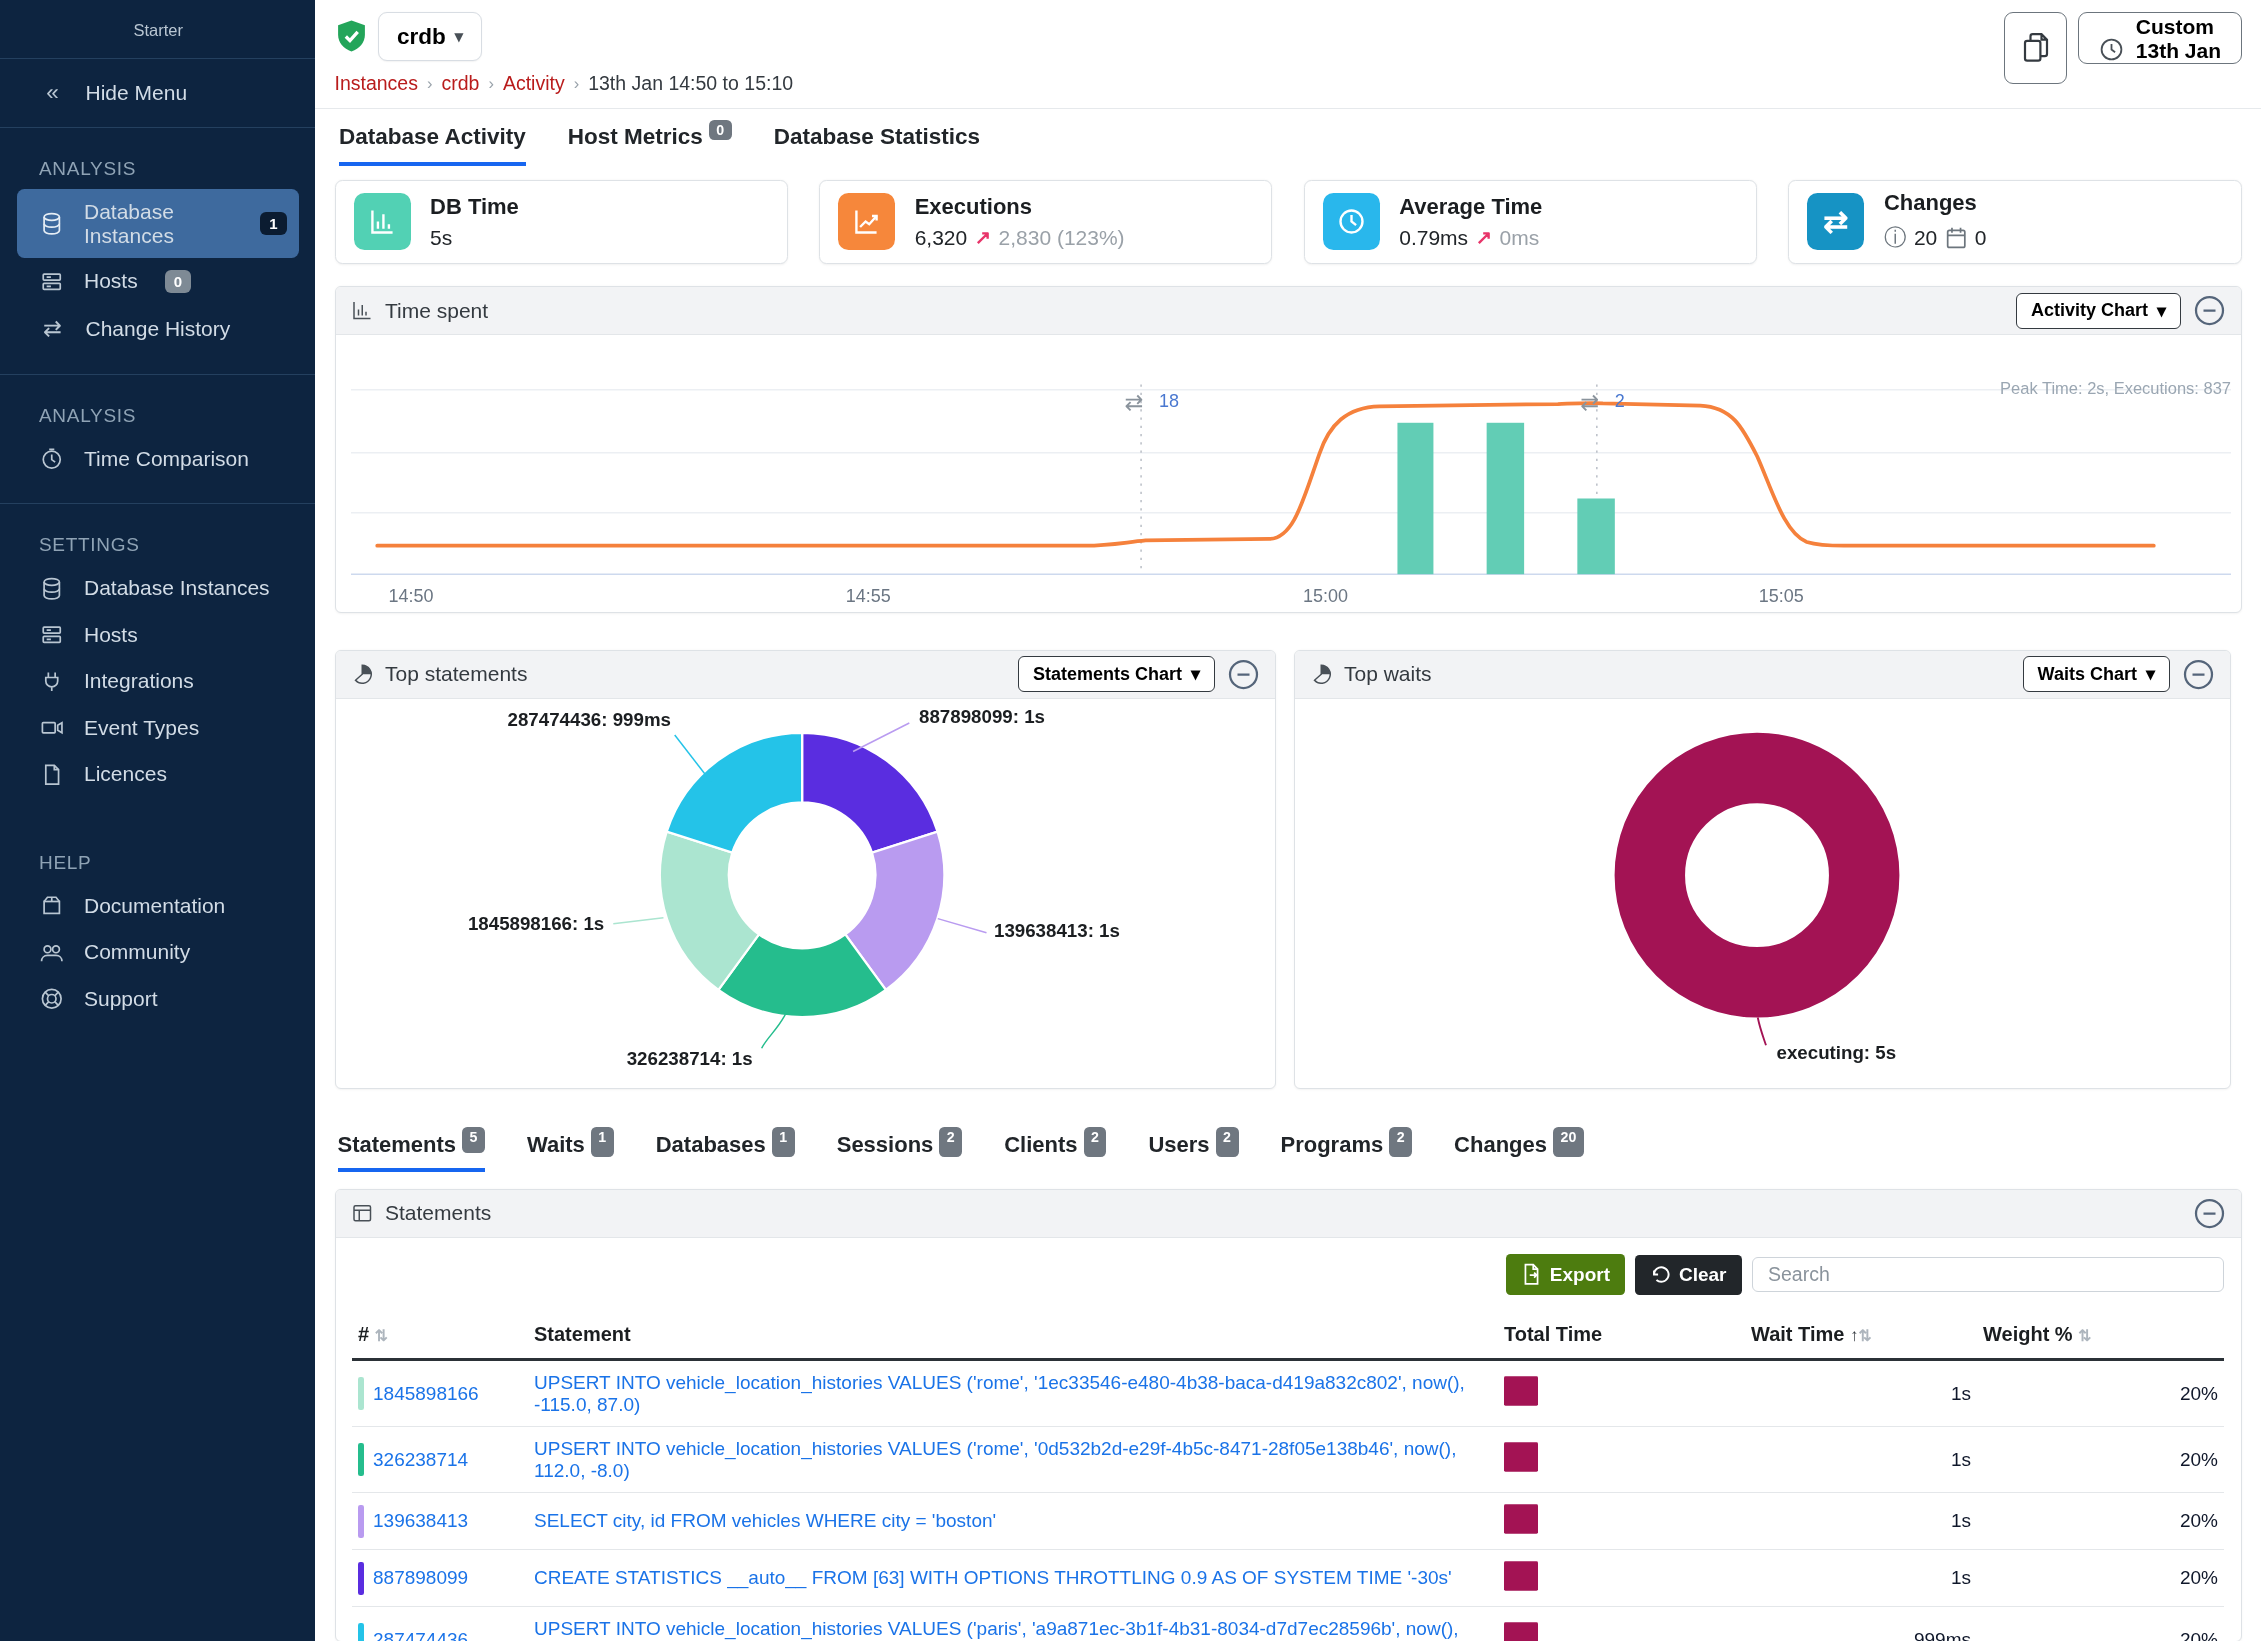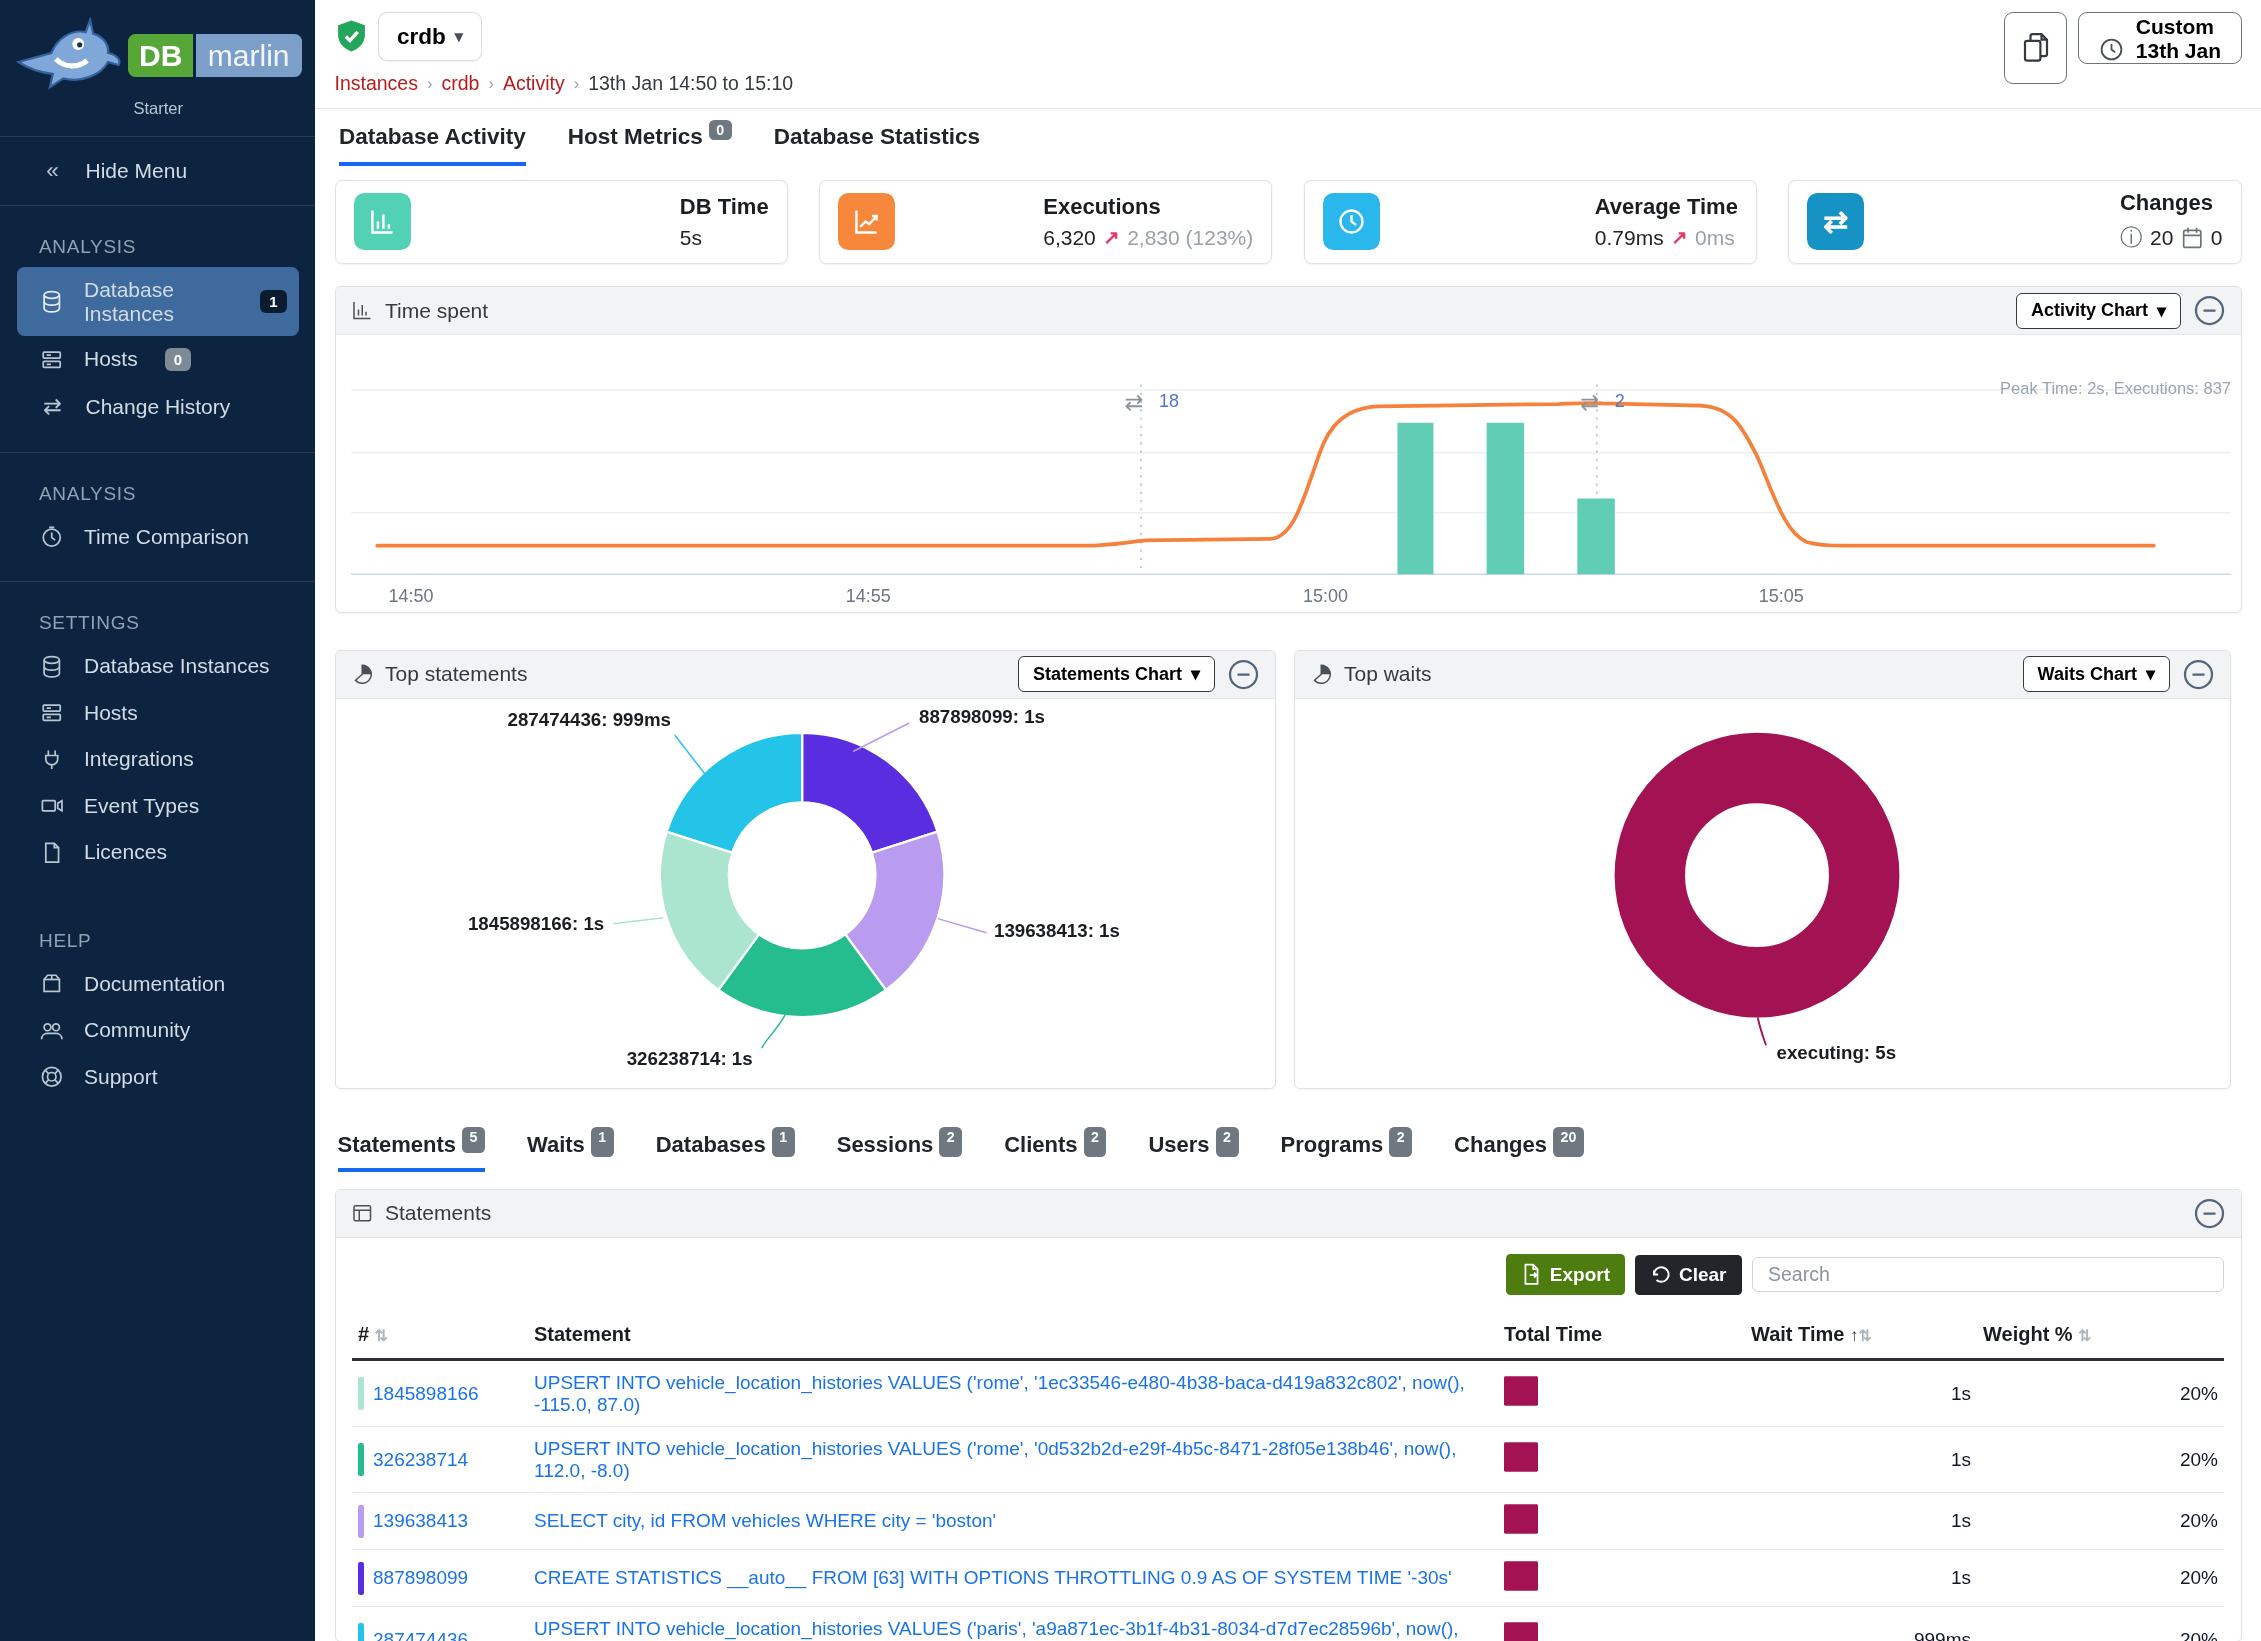--- a/index.html
+++ b/index.html
@@ -41,21 +41,21 @@
   .range-text { font-size:21px; font-weight:700; line-height:1.15; text-align:left; }
   .hr-light { border-top:0.7px solid #e6e9ec; margin:0 -19.5px; }
 
   .page-tabs { display:flex; gap:42px; padding:15px 4.5px 0 4.5px; }
   .ptab { font-size:22.5px; font-weight:700; color:#212529; padding-bottom:12px; position:relative; cursor:pointer; display:flex; align-items:flex-start; gap:6px; }
   .ptab.active { border-bottom:4.5px solid #1766f0; }
   .tab-badge { font-size:14.2px; font-weight:700; color:#fff; background:#6f7780; border-radius:5.2px; padding:2.2px 7.5px; position:relative; top:-4.5px; }
 
   
   .kpis { display:grid; grid-template-columns:repeat(4,1fr); gap:31.5px; margin-top:13.5px; }
-  .kpi { border:0.7px solid #dee2e6; border-radius:7.5px; background:#fff; box-shadow:0 0.7px 2.2px rgba(0,0,0,.06); padding:16.5px 18px; display:flex; align-items:center; gap:19.5px; height:84px;justify-content:space-between; }
+  .kpi { border:0.7px solid #dee2e6; border-radius:7.5px; background:#fff; box-shadow:0 0.7px 2.2px rgba(0,0,0,.06); padding:16.5px 18px; display:flex; align-items:center; gap:19.5px; height:84px; }
   .kpi-icon { width:57px; height:57px; border-radius:10.5px; display:flex; align-items:center; justify-content:center; flex:none; }
   .kpi-title { font-size:22px; font-weight:700; color:#1b1e21; }
   .kpi-value-row { font-size:21px; color:#212529; margin-top:6px; display:flex; align-items:center; gap:7.5px; }
   .delta-arrow { color:#e8356a; font-size:19.5px; font-weight:700; }
   .delta-val { color:#9aa1a8; }
   .kpi-inline-icon { color:#6c757d; font-size:22.5px; }
 
   
   .panel { border:0.7px solid #dee2e6; border-radius:6px; background:#fff; box-shadow:0 0.7px 2.2px rgba(0,0,0,.05); overflow:hidden; }
   .panel-head { background:#f2f3f5; border-bottom:0.7px solid #e3e6e9; height:48px; display:flex; align-items:center; padding:0 15px; gap:12px; }
@@ -94,30 +94,20 @@
 
   text { font-family:"Liberation Sans",sans-serif; }
 </style>
 </head>
 <body>
 
 <div class="app">
 
   <aside class="sidebar">
     <div class="brand">
-      <div class="brand-row">
-        <svg width="112" height="78" viewBox="0 0 150 104">
-          <path d="M6 60 L50 48 C58 28 78 16 96 20 L102 4 L106 22 C120 26 128 38 126 48 C138 50 144 58 140 64 L126 60 C116 78 90 88 66 82 L48 94 L52 76 C34 74 18 68 6 60 Z" fill="#7fa8d9" stroke="#35629f" stroke-width="3"></path>
-          <circle cx="86" cy="36" r="8" fill="#fff"></circle>
-            <circle cx="88" cy="37" r="3.5" fill="#1c2e4a"></circle>
-          <path d="M56 56 C68 68 86 68 98 58" stroke="#fff" stroke-width="7" fill="none"></path>
-        </svg>
-        <span class="badge-db">DB</span>
-        <span class="badge-marlin">marlin</span>
-      </div>
       <div class="brand-tier">Starter</div>
     </div>
     <div class="side-divider"></div>
     <div class="side-item">
       <span class="glyph">«</span>
       <span>Hide Menu</span>
     </div>
     <div class="side-divider"></div>
 
     <div class="side-section">ANALYSIS</div>

